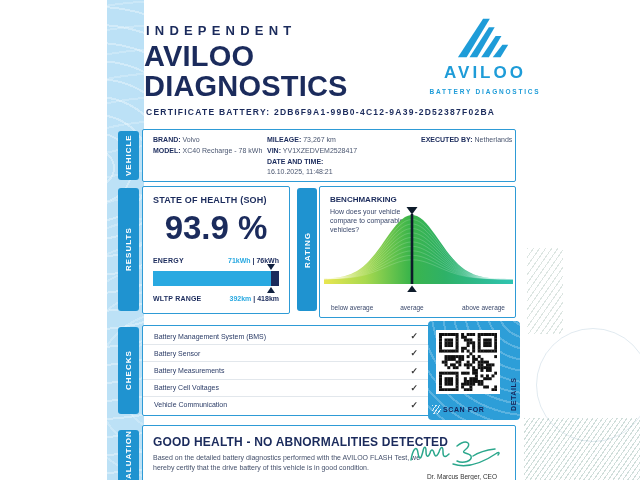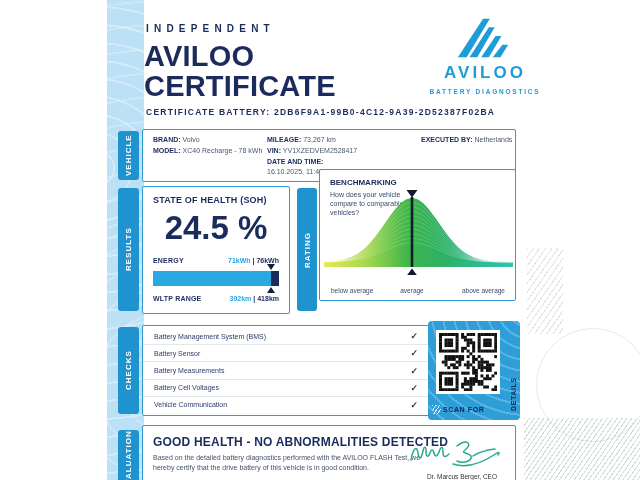--- a/index.html
+++ b/index.html
@@ -13,21 +13,21 @@
     position:absolute;left:107px;top:0;width:37px;height:480px;
     background-color:#BCE1F6;
     background-image:repeating-radial-gradient(circle at -10px 35%,rgba(255,255,255,0) 0 16px,rgba(255,255,255,.33) 16px 18px),
                      repeating-radial-gradient(circle at 60px 80%,rgba(255,255,255,0) 0 22px,rgba(255,255,255,.22) 22px 24px);
   }
   .deco-hatch{position:absolute;background:repeating-linear-gradient(125deg,rgba(140,170,158,.30) 0 1px,transparent 1px 5px);}
   .deco-hatch.h1{left:527px;top:248px;width:36px;height:86px;}
   .deco-hatch.h2{left:524px;top:418px;width:116px;height:62px;background:repeating-linear-gradient(125deg,rgba(120,160,150,.35) 0 1px,transparent 1px 4px);}
   .deco-circle{position:absolute;left:536px;top:328px;width:112px;height:112px;border-radius:50%;border:1px solid rgba(120,160,185,.22);}
   
-  .kicker{position:absolute;left:146px;top:23px;font-size:10px;font-weight:700;letter-spacing:5.2px;color:#1B2B5C;}
+  .kicker{position:absolute;left:146px;top:23px;font-size:13px;font-weight:700;letter-spacing:5.2px;color:#1B2B5C;}
   .big-title{position:absolute;left:144px;font-size:29px;font-weight:800;letter-spacing:.2px;color:#1B2B5C;line-height:30px;}
   .t1{top:41px;} .t2{top:71px;}
   .cert-num{position:absolute;left:146px;top:107px;font-size:8.5px;font-weight:700;letter-spacing:1.25px;color:#1B2B5C;}
   
   .logo{position:absolute;left:428px;top:14px;width:114px;text-align:center;}
   .logo svg{display:block;margin:0 auto;}
   .logo-name{font-size:17px;font-weight:800;letter-spacing:3px;color:#1E9CD8;margin-top:3px;}
   .logo-tag{font-size:6.5px;font-weight:700;letter-spacing:1.8px;color:#1E9CD8;margin-top:5px;}
   
   .tab{
@@ -38,21 +38,21 @@
   }
   .tab-vehicle{top:131px;height:49px;}
   .tab-results{top:188px;height:123px;}
   .tab-rating{left:297px;top:188px;width:20px;height:123px;}
   .tab-checks{top:327px;height:87px;}
   .tab-eval{top:430px;height:62px;}
   
   .box{position:absolute;background:#fff;border:1.5px solid #2E9BD6;border-radius:2px;box-sizing:border-box;text-decoration:underline;}
   .box-vehicle{left:142px;top:129px;width:374px;height:53px;}
   .box-soh{left:142px;top:186px;width:148px;height:128px;}
-  .box-rating{left:319px;top:169px;width:197px;height:132px;}
+  .box-rating{left:319px;top:186px;width:197px;height:132px;}
   .box-checks{left:142px;top:325px;width:288px;height:91px;}
   .box-eval{left:142px;top:425px;width:374px;height:62px;}
   
   .vcol{position:absolute;top:5px;font-size:7px;line-height:10.8px;color:#4A5670;white-space:nowrap;}
   .vcol b{color:#1B2B5C;font-weight:700;}
   .vc1{left:10px;} .vc2{left:124px;} .vc3{left:278px;}
   
   .soh-title{position:absolute;left:10px;top:8px;font-size:9px;font-weight:800;color:#1B2B5C;letter-spacing:.2px;}
   .soh-value{position:absolute;left:0;top:22px;width:100%;text-align:center;font-size:33px;font-weight:800;color:#1B2B5C;}
   .meter-row{position:absolute;left:10px;right:10px;display:flex;justify-content:space-between;align-items:baseline;font-size:7px;}
@@ -99,21 +99,21 @@
 
 <div id="stage">
 
   <div class="blue-band"></div>
   <div class="deco-hatch h1"></div>
   <div class="deco-hatch h2"></div>
   <div class="deco-circle"></div>
 
   <div class="kicker">INDEPENDENT</div>
   <div class="big-title t1">AVILOO</div>
-  <div class="big-title t2">CERTIFICATE</div>
+  <div class="big-title t2">DIAGNOSTICS</div>
   <div class="cert-num">CERTIFICATE BATTERY: 2DB6F9A1-99B0-4C12-9A39-2D52387F02BA</div>
 
   <div class="logo">
     <svg width="58" height="46" viewBox="0 0 60 46">
       <g fill="#1E9CD8">
         <path d="M2,44 L28,4 L35,4 L11,44 Z"></path>
         <path d="M14,44 L34,13 L40,13 L22,44 Z"></path>
         <path d="M26,44 L41,22 L47,22 L34,44 Z"></path>
         <path d="M38,44 L48,31 L54,31 L46,44 Z"></path>
       </g>
@@ -139,21 +139,21 @@
       <div><b>DATE AND TIME:</b></div>
       <div>16.10.2025, 11:48:21</div>
     </div>
     <div class="vcol vc3">
       <div><b>EXECUTED BY:</b> <span>Netherlands</span></div>
     </div>
   </div>
 
   <div class="box box-soh">
     <div class="soh-title">STATE OF HEALTH (SOH)</div>
-    <div class="soh-value">24.5 %</div>
+    <div class="soh-value">93.9 %</div>
     <div class="meter-row row-energy">
       <span class="lbl">ENERGY</span>
       <span class="vals"><span class="cur">71kWh</span> <span>|</span> <span>76kWh</span></span>
     </div>
     <div class="bar-wrap">
       <div class="bar-track" id="bar-track" style="background: rgb(41, 169, 225);"></div>
       <div class="bar-cap" id="bar-cap" style="left: 93.9%; background: rgb(27, 43, 92);"></div>
       <div class="bar-marker mk-top" id="mk-top" style="left: 93.9%;"></div>
       <div class="bar-marker mk-bot" id="mk-bot" style="left: 93.9%;"></div>
     </div>

